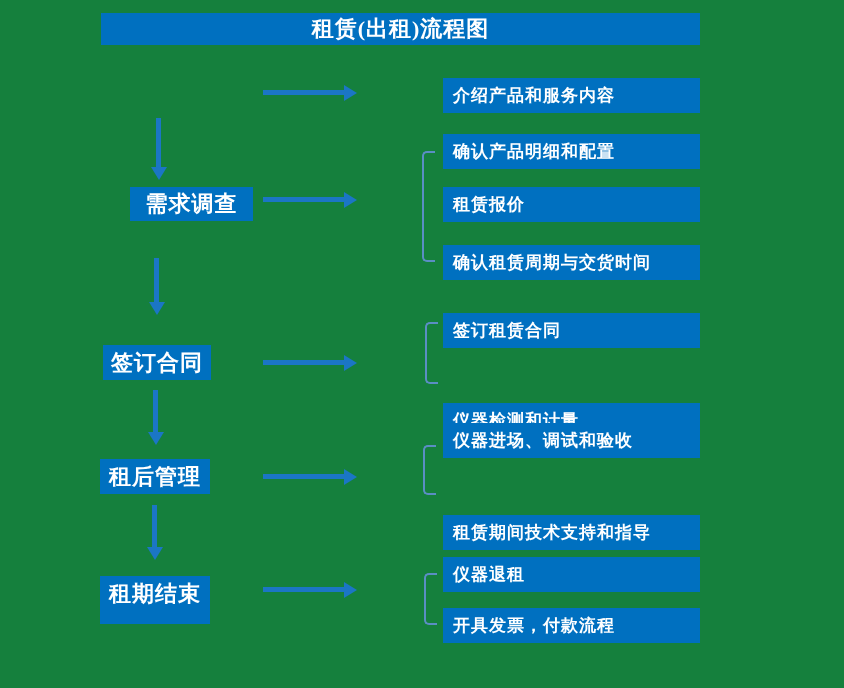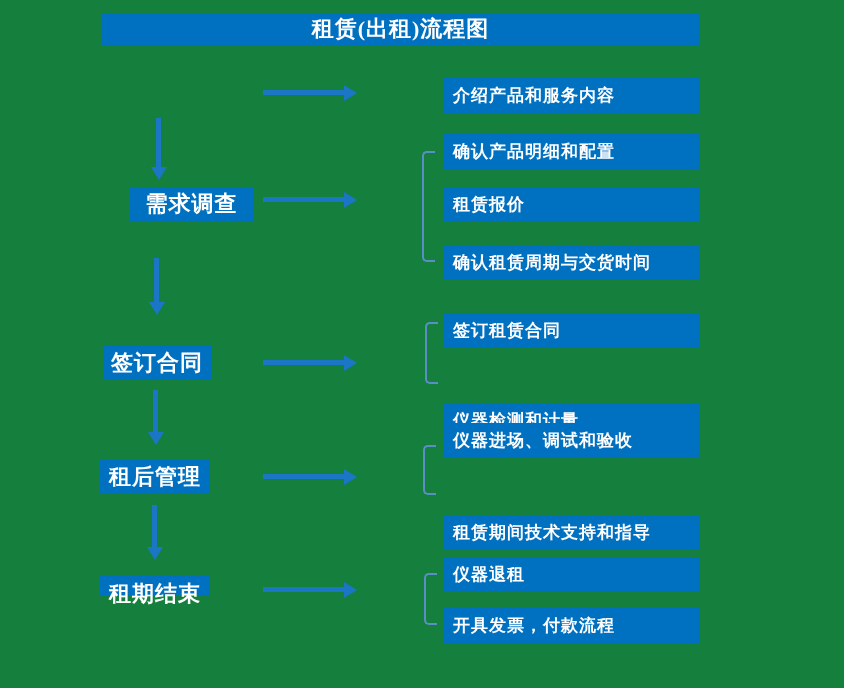--- a/index.html
+++ b/index.html
@@ -45,21 +45,21 @@
 </head>
 <body>
 
 <div class="canvas">
 
   <div class="title-bar">租赁(出租)流程图</div>
 
   <div class="step-box" style="left:102px;top:187px;width:123px;height:34px;line-height:34px;margin-left:28px;">需求调查</div>
   <div class="step-box" style="left:103px;top:345px;width:108px;height:35px;line-height:35px;">签订合同</div>
   <div class="step-box" style="left:100px;top:459px;width:110px;height:35px;line-height:35px;">租后管理</div>
-  <div class="step-box" style="left:100px;top:576px;width:110px;height:20px;line-height:36px;">租期结束</div>
+  <div class="step-box" style="left:100px;top:576px;width:110px;height:48px;line-height:36px;">租期结束</div>
 
   <div class="v-arrow" style="left:150px;top:118px;height:62px;">
     <div class="stem"></div>
     <div class="head"></div>
   </div>
   <div class="v-arrow" style="left:148px;top:258px;height:57px;">
     <div class="stem"></div>
     <div class="head"></div>
   </div>
   <div class="v-arrow" style="left:147px;top:390px;height:55px;">

